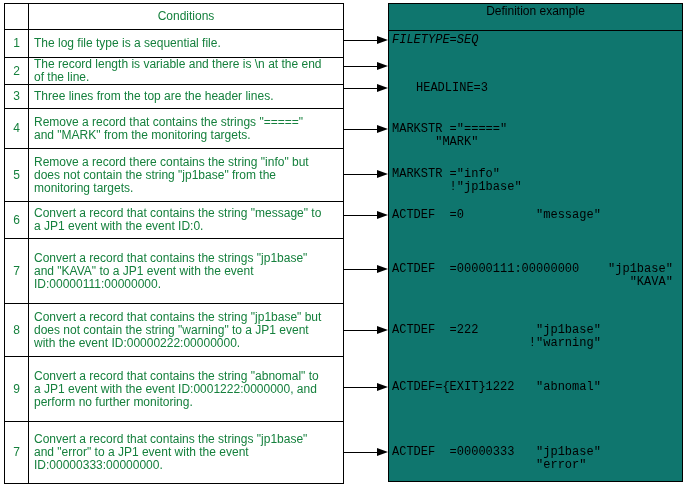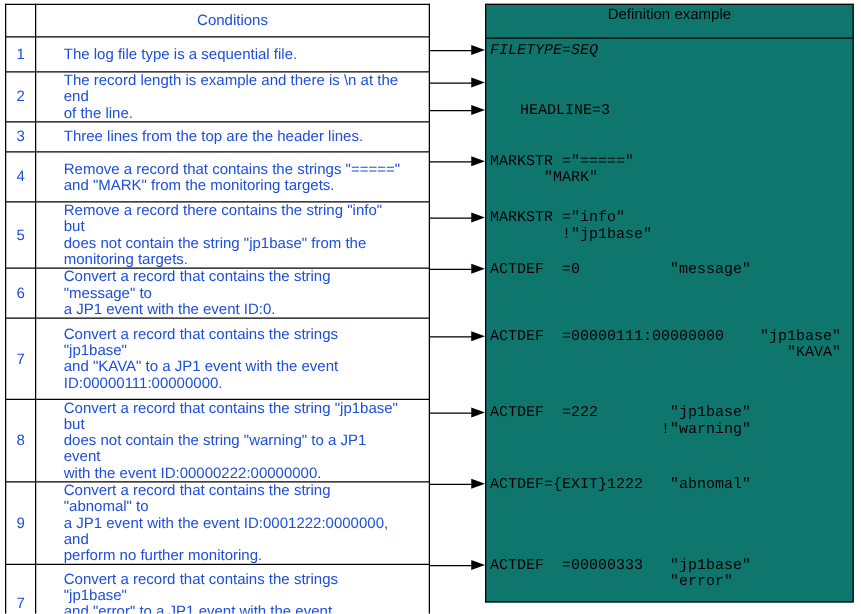--- a/index.html
+++ b/index.html
@@ -2,25 +2,25 @@
 <html><head>
 <meta charset="utf-8">
 <style>
   html,body{margin:0;padding:0;background:#ffffff;}
   #stage{position:relative;width:689px;height:491px;background:#ffffff;
          font-family:"Liberation Sans",sans-serif;color:#000;overflow:hidden;}
 
   
   #cond-table{position:absolute;left:4px;top:3px;width:340px;border-collapse:collapse;table-layout:fixed;}
   #cond-table th,#cond-table td{border:1px solid #000;font:12px/13px "Liberation Sans",sans-serif;
-         font-weight:normal;color:#1d4ed8;vertical-align:middle;overflow:hidden;}
+         font-weight:normal;color:#15803d;vertical-align:middle;overflow:hidden;}
   #cond-table .hdr-row{height:26px;}
   #cond-table th{text-align:center;}
   #cond-table td.num{text-align:center;padding:0;}
-  #cond-table td.cond{padding:0 22px;white-space:pre-line;}
+  #cond-table td.cond{padding:0 5px;white-space:pre-line;}
 
   
   #def-panel{position:absolute;left:388px;top:3px;width:295px;height:479px;
          border:1px solid #000;box-sizing:border-box;background:#0f766e;}
   #def-header{height:26px;line-height:26px;border-bottom:1px solid #000;
          text-align:center;font:12px "Liberation Sans",sans-serif;}
   .entry{position:absolute;left:3px;white-space:pre;
          font:12px/12.5px "Liberation Mono","DejaVu Sans Mono",monospace;}
 
   
@@ -46,21 +46,21 @@
         <th>Conditions</th>
       </tr>
     </thead>
     <tbody id="cond-body">
         <tr style="height: 28px;">
           <td class="num">1</td>
           <td class="cond">The log file type is a sequential file.</td>
         </tr>
         <tr style="height: 26px;">
           <td class="num">2</td>
-          <td class="cond">The record length is example and there is \n at the end
+          <td class="cond">The record length is variable and there is \n at the end
 of the line.</td>
         </tr>
         <tr style="height: 24px;">
           <td class="num">3</td>
           <td class="cond">Three lines from the top are the header lines.</td>
         </tr>
         <tr style="height: 40px;">
           <td class="num">4</td>
           <td class="cond">Remove a record that contains the strings "====="
 and "MARK" from the monitoring targets.</td>

